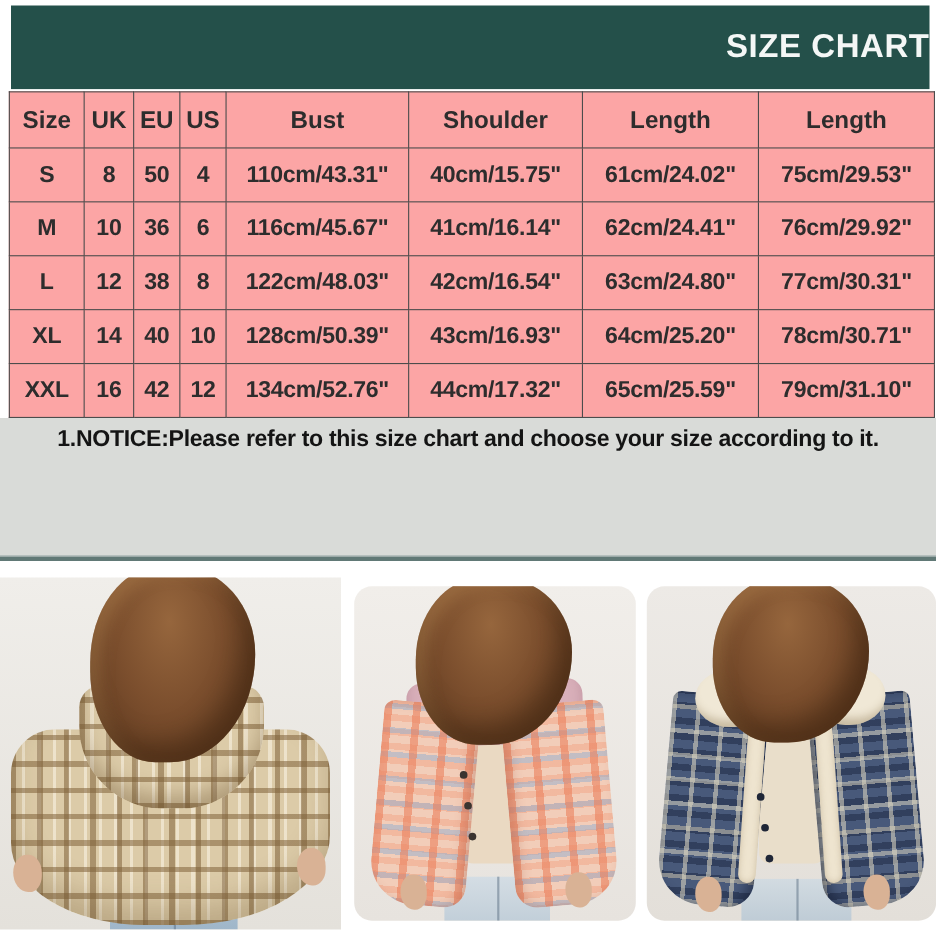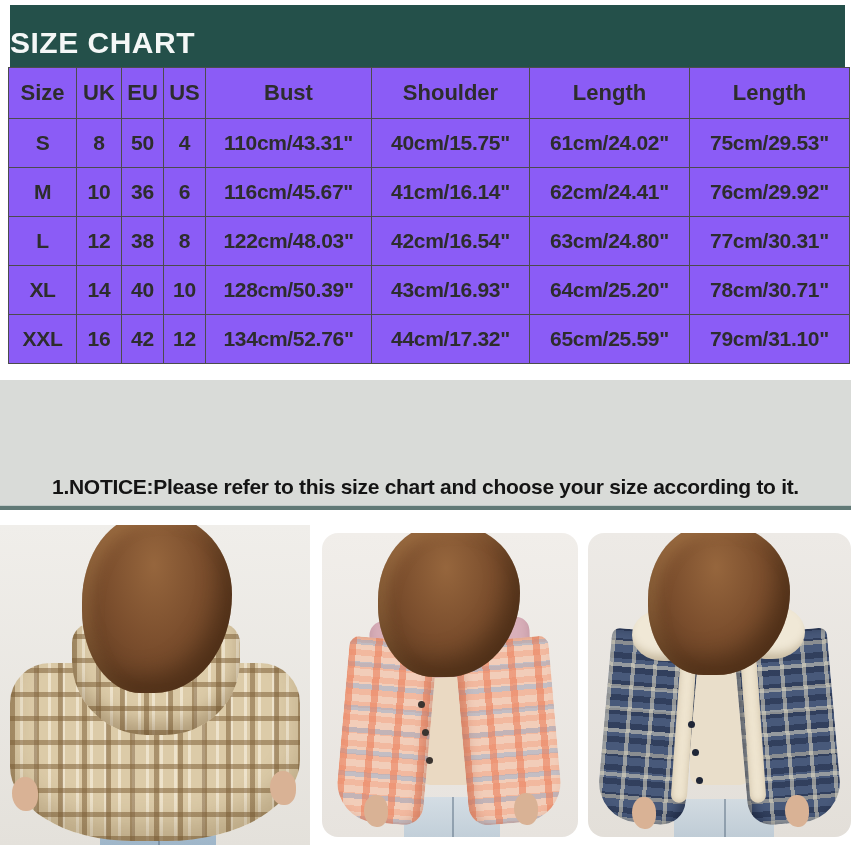--- a/index.html
+++ b/index.html
@@ -1,36 +1,36 @@
 <!DOCTYPE html>
 <html><head>
 <meta charset="utf-8">
 <style>
   html,body{margin:0;padding:0;background:#ffffff;}
   body{width:851px;height:849px;overflow:hidden;font-family:"Liberation Sans",sans-serif;}
   .canvas{position:relative;width:851px;height:849px;background:#ffffff;}
 
   
   .title-band{position:absolute;left:10px;top:5px;width:835px;height:76px;
-    background:#24504a;display:flex;align-items:center;justify-content:flex-start;}
+    background:#24504a;display:flex;align-items:center;justify-content:flex-end;}
   .title-band .title{color:#f4f7f6;font-size:30px;font-weight:700;letter-spacing:.5px;}
 
   
-  table.size-table{position:absolute;left:8px;top:67px;width:841px;height:297px;
-    border-collapse:collapse;table-layout:fixed;background:#8b5cf6;}
+  table.size-table{position:absolute;left:8px;top:83px;width:841px;height:297px;
+    border-collapse:collapse;table-layout:fixed;background:#fca5a5;}
   table.size-table th,table.size-table td{border:1.5px solid #4c4c4c;text-align:center;
     vertical-align:middle;font-weight:700;color:#2d2d2d;padding:0;}
   table.size-table th{font-size:22px;height:50px;}
   table.size-table td{font-size:21px;height:47px;letter-spacing:-.3px;}
   col.c-size{width:68px;}col.c-uk{width:45px;}col.c-eu{width:42px;}col.c-us{width:42px;}
   col.c-bust{width:166px;}col.c-shoulder{width:158px;}col.c-sleeve{width:160px;}col.c-length{width:160px;}
 
   
   .notice{position:absolute;left:0;top:380px;width:851px;height:125px;background:#d9dbd8;
-    display:flex;flex-direction:column;align-items:center;justify-content:flex-end;}
+    display:flex;flex-direction:column;align-items:center;justify-content:flex-start;}
   .notice .line{font-size:21px;font-weight:700;color:#141414;line-height:37px;letter-spacing:-.3px;}
 
   .divider{position:absolute;left:0;top:505px;width:851px;height:5px;
     background:#617976;border-top:1px solid #c3cbc9;box-sizing:border-box;}
 
   
   .photos{position:absolute;left:0;top:525px;width:851px;height:320px;display:flex;}
   .photo{position:relative;overflow:hidden;}
   .photo-1{width:310px;height:320px;background:linear-gradient(#f0eeea,#e4e1db);}
   .photo-2{width:256px;height:304px;margin-left:12px;margin-top:8px;border-radius:16px;

